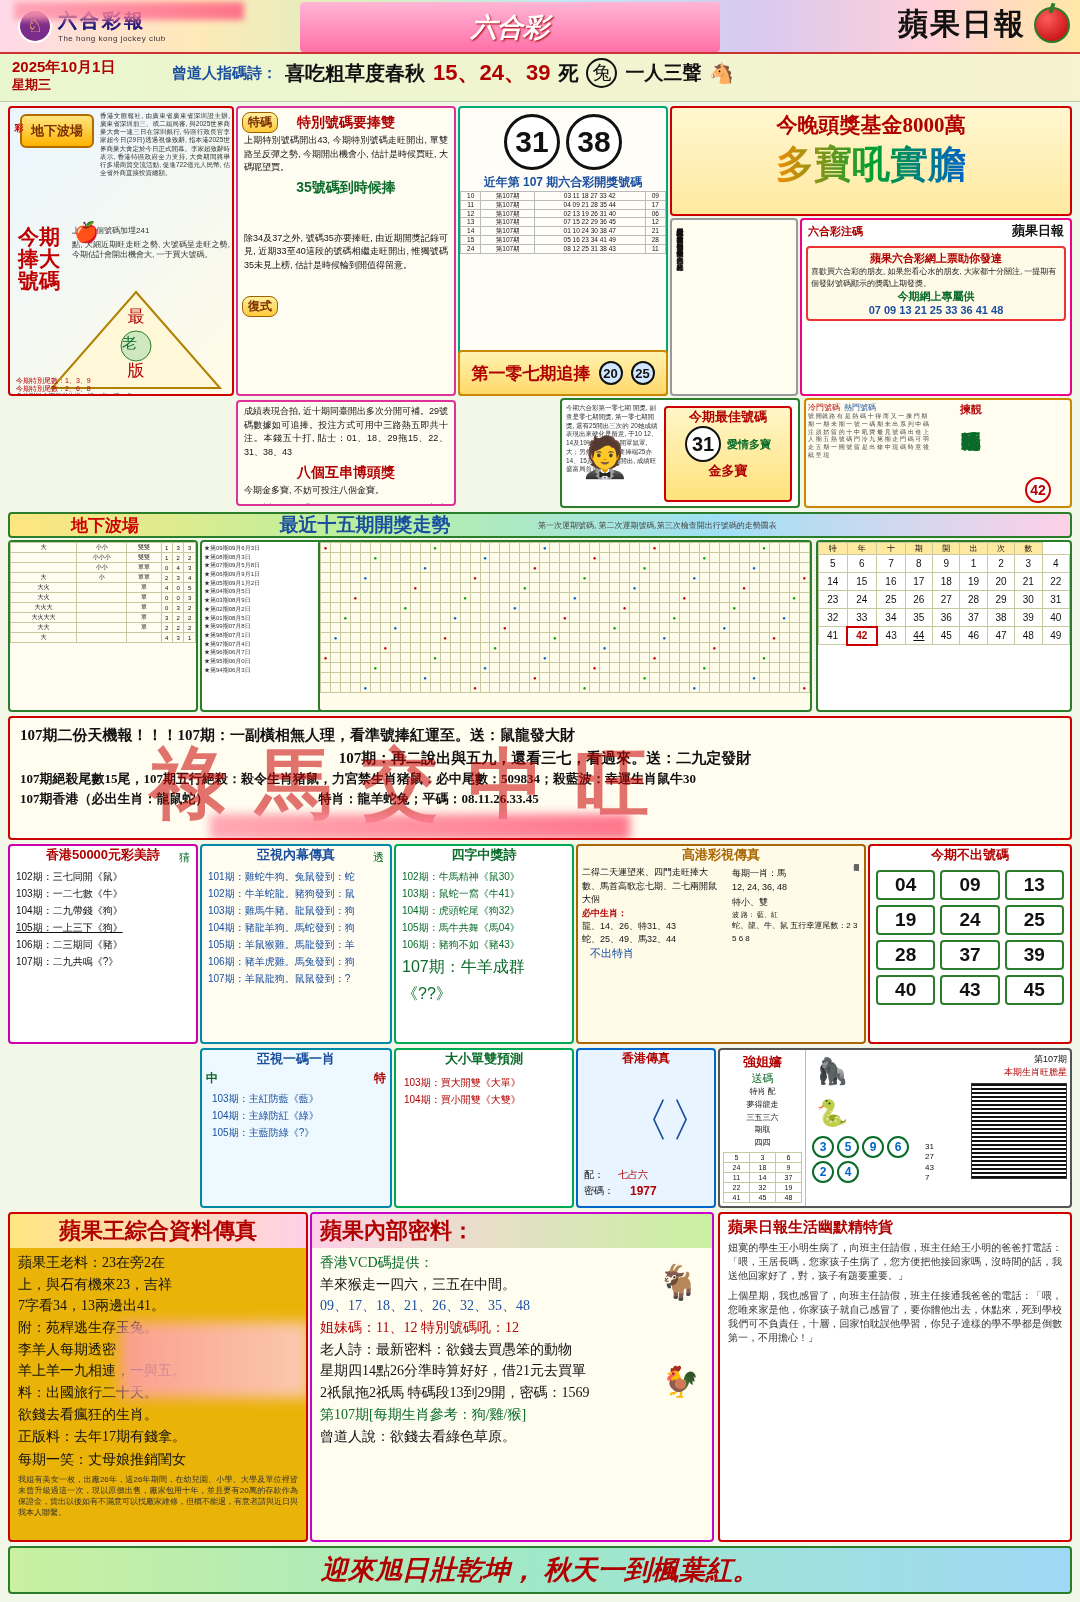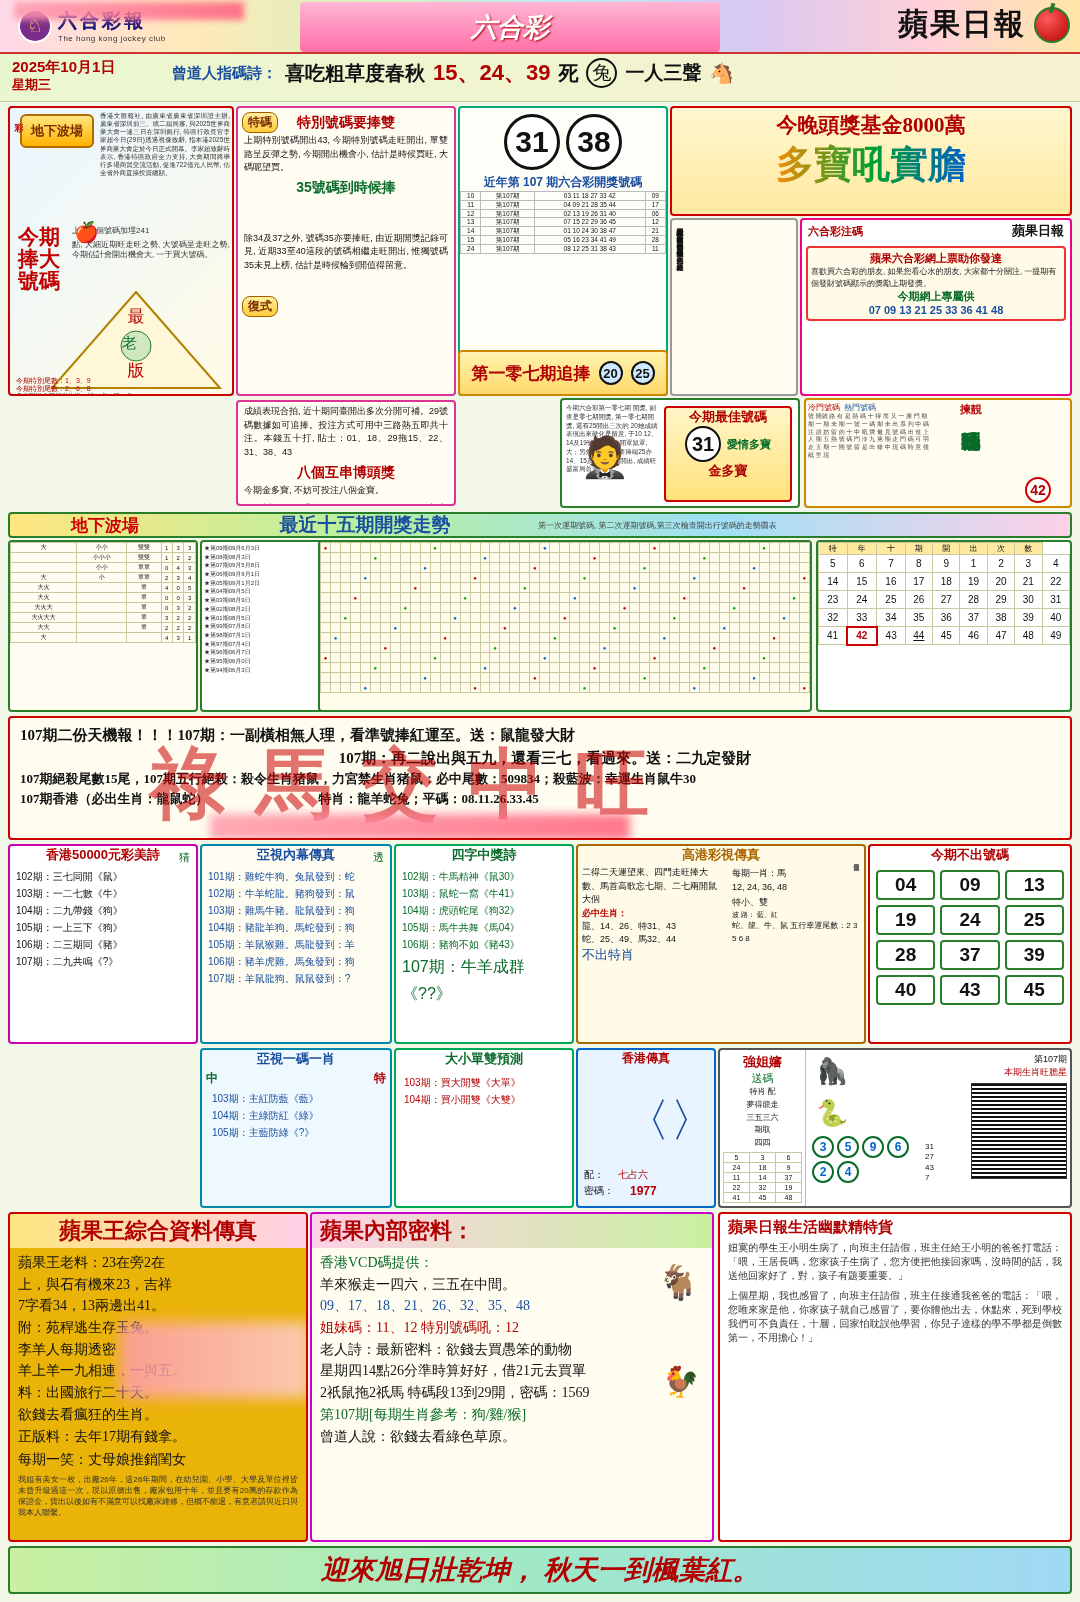--- a/index.html
+++ b/index.html
@@ -1333,21 +1333,21 @@
     <div class="rb-blur"></div>
   </div>
 
   <div class="panel" id="lw1">
     <div class="hdr">香港50000元彩美詩</div>
     <div style="position:absolute;right:6px;top:4px;font-size:11px;color:#0a6b2a;">猜</div>
     <div id="lw1Rows" style="padding:4px 6px;">
         <div style="font-size: 10px; line-height: 1.7; color: rgb(17, 17, 17);">102期：三七同開《鼠》</div>
         <div style="font-size: 10px; line-height: 1.7; color: rgb(17, 17, 17);">103期：一二七數《牛》</div>
         <div style="font-size: 10px; line-height: 1.7; color: rgb(17, 17, 17);">104期：二九帶錢《狗》</div>
-        <div style="font-size: 10px; line-height: 1.7; color: rgb(17, 17, 17);">105期：一上三下《狗》</div>
+        <div style="font-size: 10px; line-height: 1.7; color: rgb(17, 17, 17); text-decoration: underline;">105期：一上三下《狗》</div>
         <div style="font-size: 10px; line-height: 1.7; color: rgb(17, 17, 17);">106期：二三期同《豬》</div>
         <div style="font-size: 10px; line-height: 1.7; color: rgb(17, 17, 17);">107期：二九共鳴《?》</div>
       </div>
   </div>
 
   <div class="panel" id="lw2">
     <div class="hdr blue">亞視內幕傳真</div>
     <div style="position:absolute;right:6px;top:4px;font-size:11px;color:#0a6b2a;">透</div>
     <div id="lw2Rows" style="padding:4px 6px;">
         <div style="font-size: 10px; line-height: 1.7; color: rgb(26, 79, 160);">101期：雞蛇牛狗。兔鼠發到：蛇</div>
@@ -1373,21 +1373,21 @@
   </div>
 
   <div class="panel" id="lw4">
     <div class="hdr" style="color:#a60;">高港彩視傳真</div>
     <div style="display:flex;">
       <div style="width:150px;padding:2px 4px;">
         <div style="font-size:9px;line-height:1.5;">二得二天運望來、四門走旺捧大數、馬首高歌忘七期、二七兩開鼠大個</div>
         <div style="font-size:9px;color:#b10000;font-weight:bold;">必中生肖：</div>
         <div style="font-size:9px;">龍、14、26、特31、43</div>
         <div style="font-size:9px;">蛇、25、49、馬32、44</div>
-        <div style="font-size:13px;color:#1a4fa0;">不出特肖</div>
+        <div style="font-size:11px;color:#1a4fa0;margin-left:8px;">不出特肖</div>
       </div>
       <div style="flex:1;padding:2px 4px;font-size:9px;line-height:1.6;">
         <div>每期一肖：馬</div>
         <div>12, 24, 36, 48</div>
         <div>特小、雙</div>
         <div style="font-size:7px;">波 路： 藍、紅</div>
         <div style="font-size:8px;">蛇、龍、牛、鼠  五行幸運尾數：2 3 5 6 8</div>
       </div>
     </div>
     <div style="position:absolute;right:4px;top:14px;width:120px;font-size:5.5px;line-height:1.3;color:#666;writing-mode:vertical-rl;height:70px;">得二天運望來四門走旺捧大數馬首高歌忘七期二七兩開鼠大個</div>

